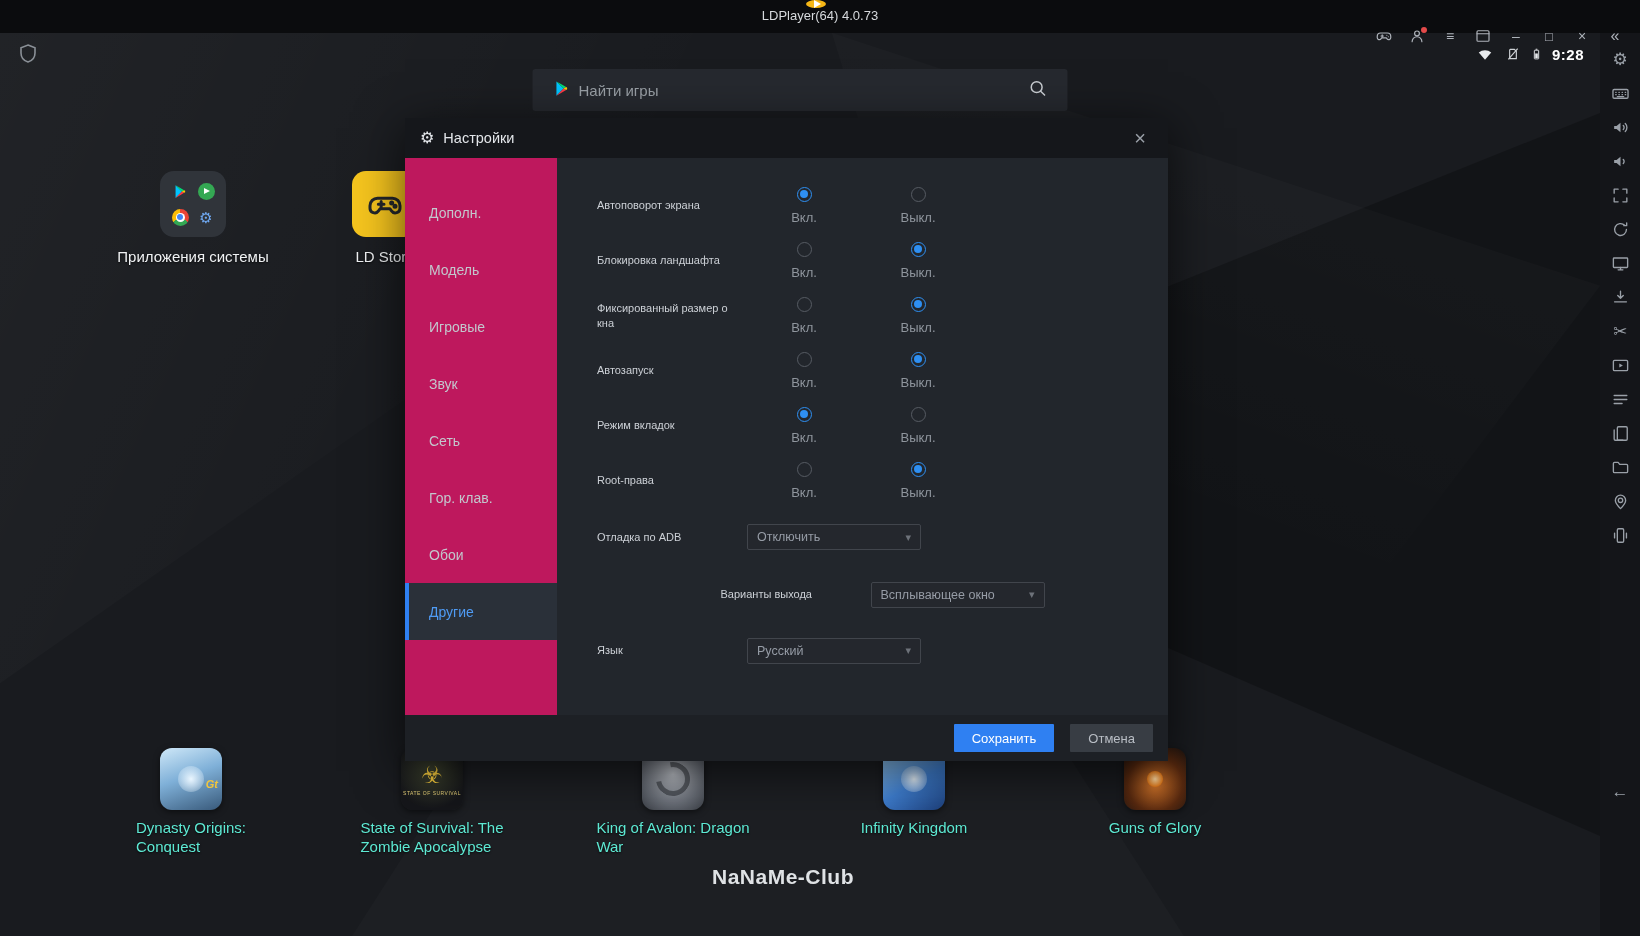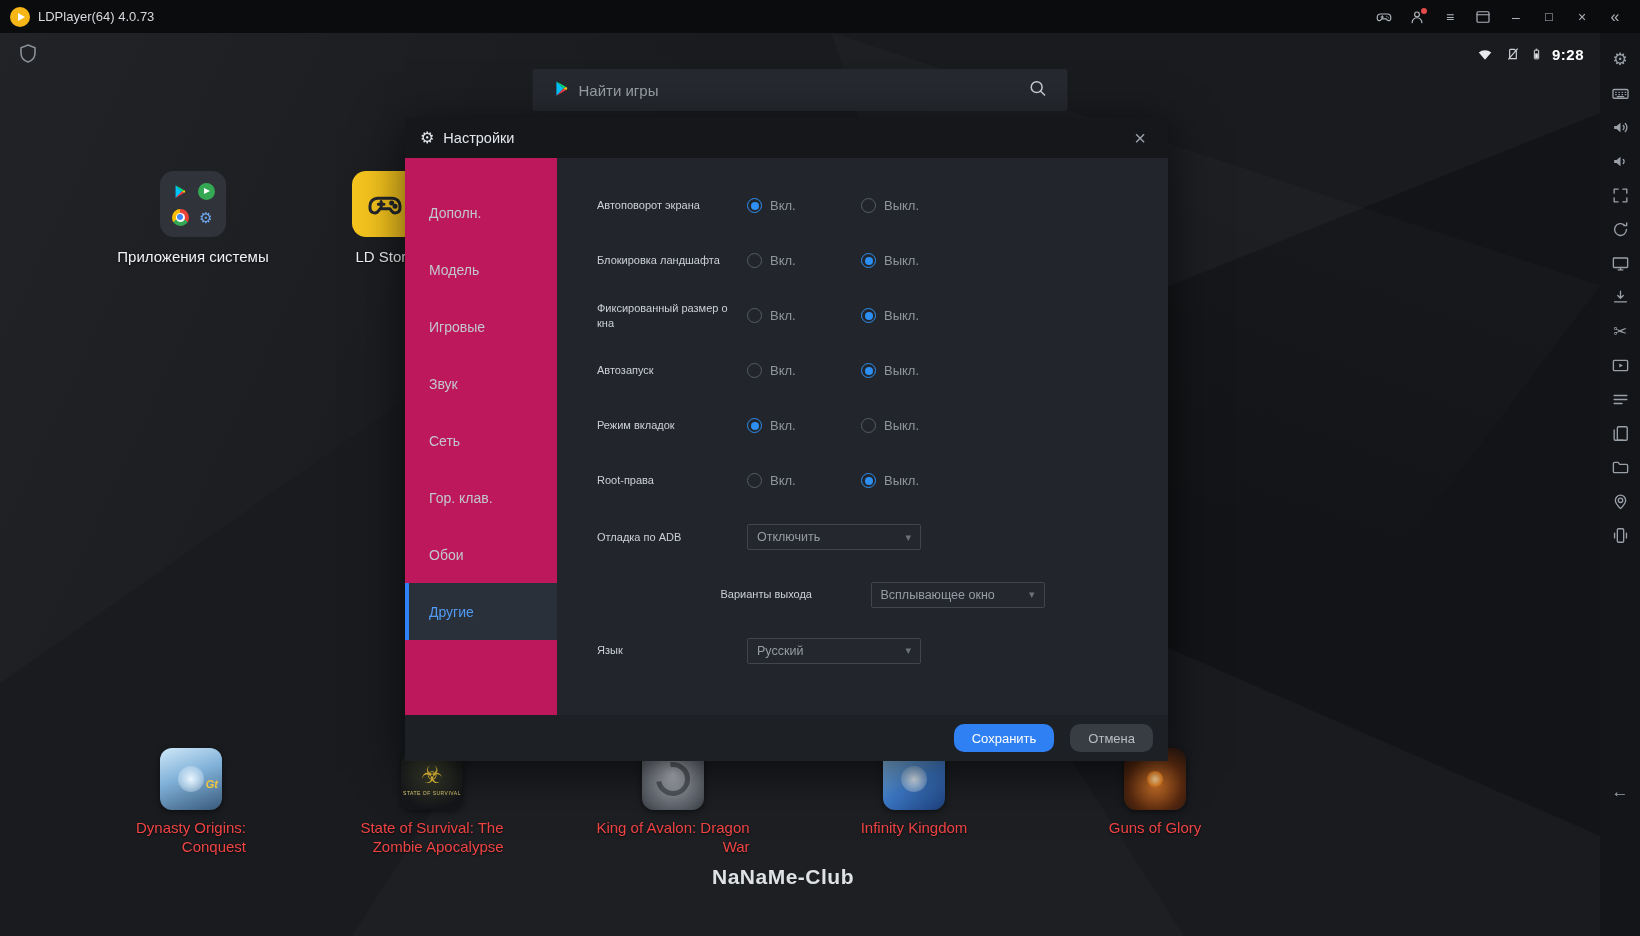--- a/index.html
+++ b/index.html
@@ -2,21 +2,21 @@
 <html style="--accent: #2f80f2; --nav_active: #4f9bf5; --radio_selected: #2e8ff2; --ld_store_yellow: #f6c51e; --notification_red: #e34a4a;"><head>
 <meta charset="utf-8">
 <style>
   * { margin:0; padding:0; box-sizing:border-box; }
   html,body { width:1640px; height:936px; overflow:hidden; background:#0b0c0e;
     font-family:"Liberation Sans","DejaVu Sans",sans-serif; }
   .app { position:relative; width:1640px; height:936px; }
 
   
   .titlebar { position:absolute; top:0; left:0; right:0; height:33px; background:#0b0c0e;
-    display:flex; align-items:center; padding:0 10px; z-index:40; }
+    display:flex; align-items:center; padding:0 10px; z-index:40;flex-direction:column; }
   .logo { width:20px; height:20px; border-radius:50%; background:#f6b716; display:flex;
     align-items:center; justify-content:center; margin-right:8px; }
   .logo .tri { width:0; height:0; border-top:4px solid transparent; border-bottom:4px solid transparent;
     border-left:7px solid #fff; margin-left:2px; }
   .wtitle { font-size:13px; color:#d7dadd; }
   .tb-icons { margin-left:auto; display:flex; align-items:center; gap:3px; }
   .tb-btn { width:30px; height:26px; display:flex; align-items:center; justify-content:center;
     color:#aeb3ba; font-size:14px; cursor:pointer; position:relative; }
   .tb-btn svg { width:18px; height:18px; stroke:#aeb3ba; fill:none; stroke-width:1.6;
     stroke-linecap:round; stroke-linejoin:round; }
@@ -69,21 +69,21 @@
   .mini-gear { font-size:15px; color:#6fa8f0; line-height:1; }
   .ldstore { width:66px; height:66px; background:#f6c51e; border-radius:14px; display:flex;
     align-items:center; justify-content:center; }
   .ldstore svg { width:40px; height:40px; stroke:#23262b; fill:none; stroke-width:1.8; stroke-linecap:round; stroke-linejoin:round; }
 
   
   .dock { position:absolute; top:715px; left:98px; width:1150px; display:flex; justify-content:space-between; }
   .dock-item { width:186px; display:flex; flex-direction:column; align-items:center; cursor:pointer; }
   .app-icon { width:62px; height:62px; border-radius:12px; position:relative; overflow:hidden;
     box-shadow:0 2px 6px rgba(0,0,0,.5); display:flex; align-items:center; justify-content:center; }
-  .app-label { margin-top:9px; font-size:15px; line-height:1.25; color:#ef4444; text-align:right;
+  .app-label { margin-top:9px; font-size:15px; line-height:1.25; color:#5eead4; text-align:left;
     white-space:pre-line; text-shadow:0 1px 2px rgba(0,0,0,.7); }
   .icon-dynasty { background:linear-gradient(160deg,#cfe8f8 0%,#7fb0d8 45%,#38597a 100%); }
   .gt-badge { position:absolute; right:4px; bottom:20px; font-size:11px; font-weight:bold; color:#f3c63c; font-style:italic; }
   .icon-sos { background:radial-gradient(circle at 50% 38%,#3e432f,#15161a 75%); flex-direction:column; }
   .bio { font-size:24px; color:#ffd23f; line-height:1; }
   .sos-text { font-size:5px; letter-spacing:.5px; color:#e8d27a; margin-top:3px; white-space:nowrap; }
   .icon-koa { background:radial-gradient(circle at 50% 42%,#c2c6cd,#6a6f78 62%,#383c43 100%); }
   .koa-swirl { width:34px; height:34px; border-radius:50%; border:5px solid rgba(40,44,50,.55); border-left-color:transparent; transform:rotate(35deg); }
   .icon-ik { background:linear-gradient(150deg,#a5dbff 0%,#3f7fd1 55%,#1d3f7a 100%); }
   .ik-gleam { width:26px; height:26px; border-radius:50%; background:radial-gradient(circle,#eaf6ff,rgba(234,246,255,0)); }
@@ -107,31 +107,31 @@
   .dlg-body { flex:1; display:flex; min-height:0; }
   .dlg-nav { width:152px; background:#be185d; padding-top:26px; flex:none; }
   .nav-item { height:57px; display:flex; align-items:center; padding-left:24px; font-size:14px;
     color:#c3c7cd; cursor:pointer; position:relative; }
   .nav-item.active { background:#2a3039; color:var(--nav_active,#4f9bf5); }
   .nav-item.active::before { content:""; position:absolute; left:0; top:0; bottom:0; width:4px;
     background:var(--accent,#2f80f2); }
   .dlg-content { flex:1; padding-top:20px; background:#22262c; }
   .srow { display:flex; align-items:center; min-height:55px; padding-left:40px; }
   .srow-label { width:134px; margin-right:16px; font-size:11px; color:#ccd0d6; line-height:1.35; word-break:break-all; }
-  .radio { display:flex; align-items:center; gap:8px; width:114px; cursor:pointer; }
+  .radio { display:flex; align-items:center; gap:8px; width:114px; cursor:pointer;flex-direction:column; }
   .rdot { width:15px; height:15px; border:1.5px solid #565b63; border-radius:50%; position:relative; flex:none; }
   .radio.sel .rdot { border-color:var(--radio_selected,#2e8ff2); }
   .radio.sel .rdot::after { content:""; position:absolute; inset:2.5px; background:var(--radio_selected,#2e8ff2); border-radius:50%; }
   .rlabel { font-size:13px; color:#8f959d; }
   .select { width:174px; height:26px; background:#24272d; border:1px solid #41454c; border-radius:2px;
     display:flex; align-items:center; padding:0 9px; font-size:12.5px; color:#969ca6; cursor:pointer; }
   .select .caret { margin-left:auto; color:#6d727a; font-size:11px; }
   .dlg-footer { height:46px; background:#1d2025; display:flex; align-items:center; justify-content:flex-end;
     gap:16px; padding-right:15px; flex:none; }
-  .btn { height:28px; padding:0 18px; border-radius:10px; font-size:13px; display:flex; align-items:center; cursor:pointer; }
+  .btn { height:28px; padding:0 18px; border-radius:1px; font-size:13px; display:flex; align-items:center; cursor:pointer; }
   .btn-primary { background:var(--accent,#2f80f2); color:#fff; }
   .btn-secondary { background:#383d44; color:#b9bec5; }
 
   
   .toolbar { position:absolute; top:33px; right:0; bottom:0; width:40px; background:#141519;
     display:flex; flex-direction:column; align-items:center; padding-top:9px; z-index:30; }
   .tool { width:34px; height:34px; display:flex; align-items:center; justify-content:center;
     cursor:pointer; color:#9aa0a8; flex:none; }
   .tool svg { width:19px; height:19px; stroke:#9aa0a8; fill:none; stroke-width:1.7; stroke-linecap:round; stroke-linejoin:round; }
   .tool .glyph { font-size:17px; line-height:1; }

